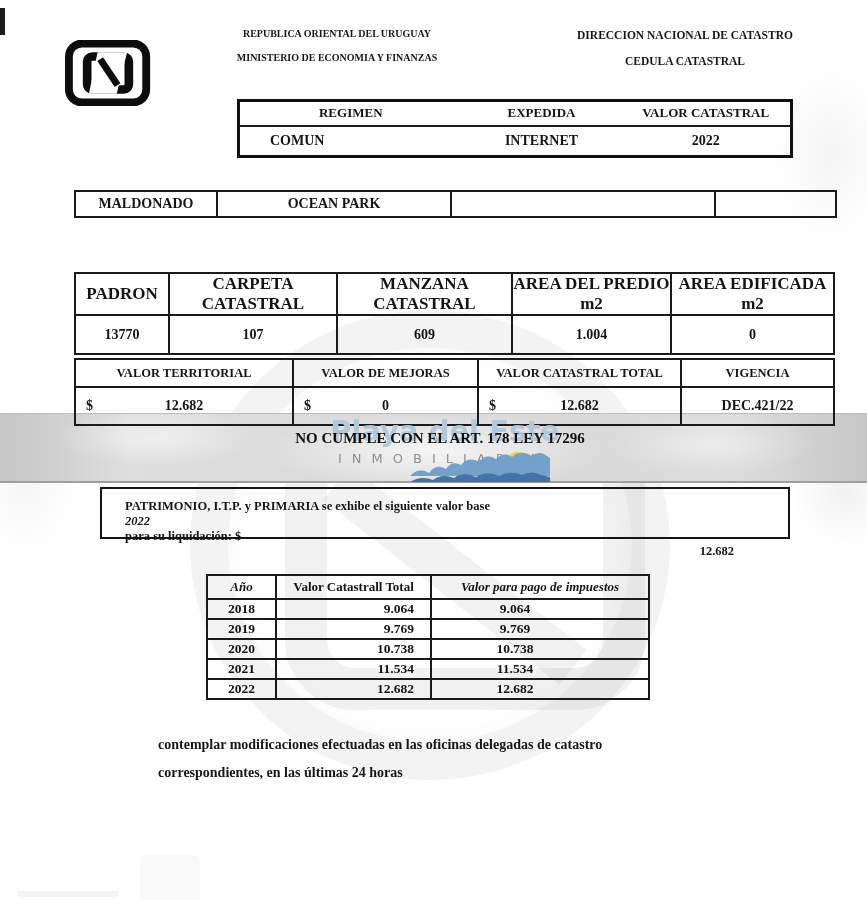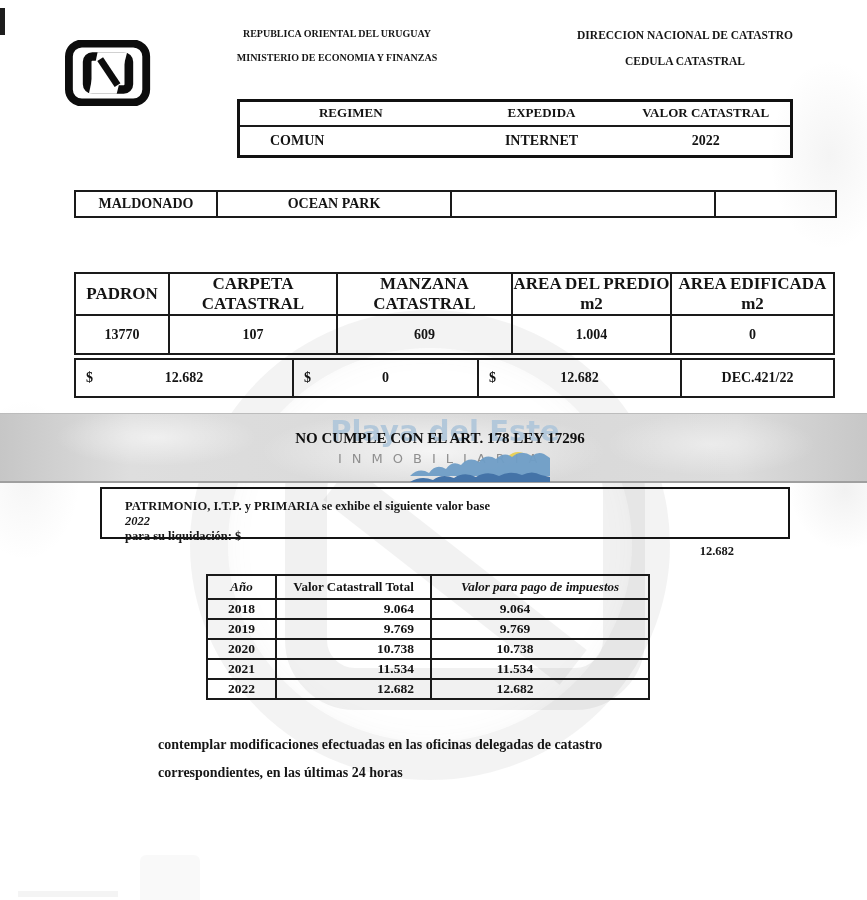--- a/index.html
+++ b/index.html
@@ -205,20 +205,26 @@
     </table>
 
   <table class="doc values">
     <colgroup>
         <col style="width:218px">
         <col style="width:185px">
         <col style="width:203px">
         <col style="width:153px">
       </colgroup>
     <tbody>
+        <tr>
+      <th>VALOR TERRITORIAL</th>
+      <th>VALOR DE MEJORAS</th>
+      <th>VALOR CATASTRAL TOTAL</th>
+      <th>VIGENCIA</th>
+    </tr>
     <tr>
       <td class="money">
         <span class="cur">$</span>
         <span>12.682</span>
       </td>
       <td class="money">
         <span class="cur">$</span>
         <span>0</span>
       </td>
       <td class="money">

